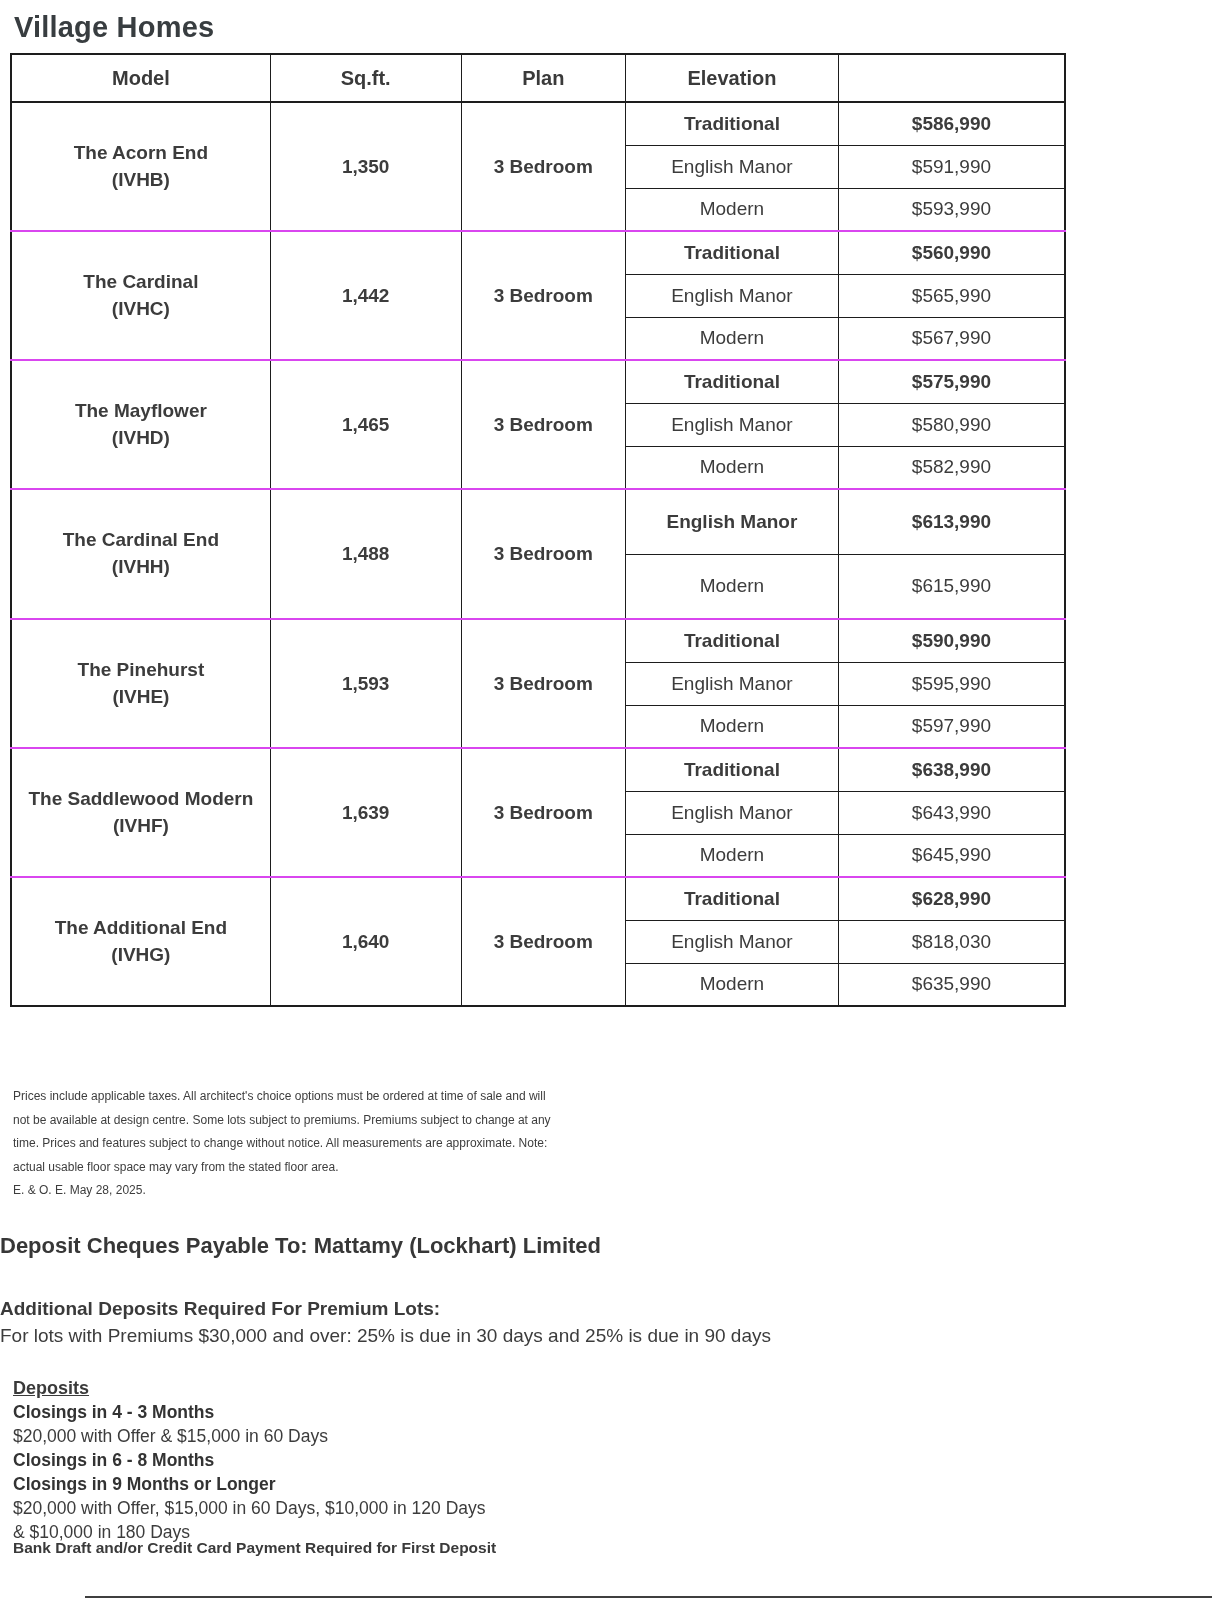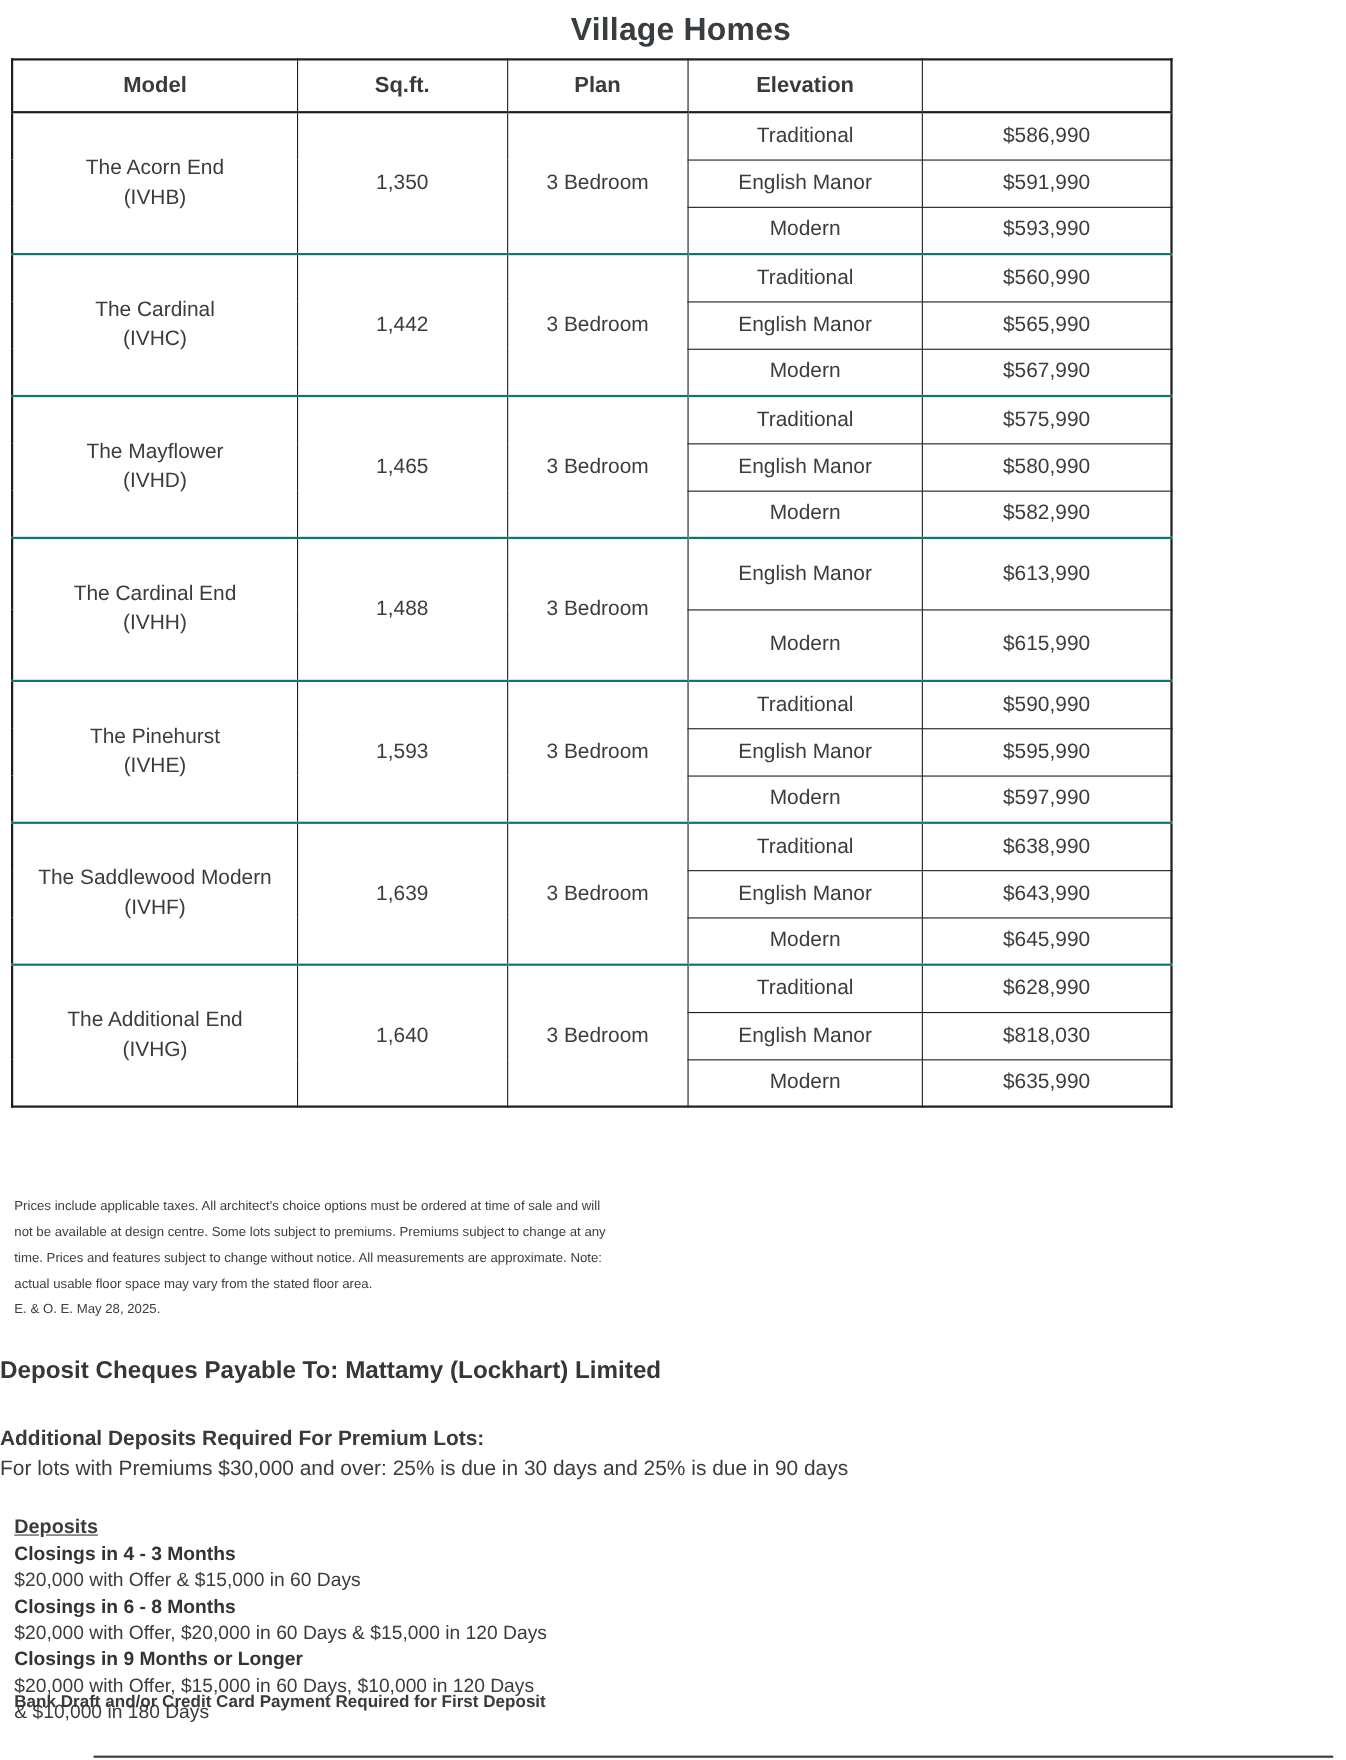--- a/index.html
+++ b/index.html
@@ -14,21 +14,20 @@
     overflow: hidden;
   }
 
   .page-title {
     margin: 0;
     padding: 11px 0 0 14px;
     font-size: 29px;
     font-weight: 700;
     color: #383d40;
     letter-spacing: 0.2px;
-    text-align: center;
   }
 
   table.pricing {
     border-collapse: collapse;
     table-layout: fixed;
     width: 1056px;
     margin: 9px 4px 0 10px;
     border: 2px solid #1d1d1d;
   }
   .pricing th, .pricing td {
@@ -44,21 +43,21 @@
     font-weight: 700;
     color: #3a3a3a;
     border-bottom: 2px solid #1d1d1d;
   }
   .pricing td {
     font-size: 19px;
     color: #3c3c3c;
   }
   tr.r3 td { height: 43px; }
   tr.r2 td { height: 65px; }
-  tr.group-start td { border-top: 2px solid #0f766e; }
+  tr.group-start td { border-top: 2px solid #d946ef; font-weight: bold; }
   .model-cell div { line-height: 1.4; }
 
   .disclaimer {
     margin: 78px 0 0 13px;
     max-width: 780px;
     font-size: 12px;
     line-height: 23.5px;
     color: #3d3d3d;
     white-space: pre-line;
   }
@@ -276,21 +275,20 @@
 
   <div class="centered-block premium-heading">Additional Deposits Required For Premium Lots:</div>
   <div class="centered-block premium-terms">For lots with Premiums $30,000 and over: 25% is due in 30 days and 25% is due in 90 days</div>
 
   <div class="deposits">
     <div class="deposits-heading">Deposits</div>
     <div id="deposits-schedule">
         <div class="dep-label">Closings in 4 - 3 Months</div>
         <div class="dep-terms">$20,000 with Offer &amp; $15,000 in 60 Days</div>
         <div class="dep-label">Closings in 6 - 8 Months</div>
-        <div class="dep-terms">$20,000 with Offer, $20,000 in 60 Days &amp; $15,000 in 120 Days</div>
         <div class="dep-label">Closings in 9 Months or Longer</div>
         <div class="dep-terms">$20,000 with Offer, $15,000 in 60 Days, $10,000 in 120 Days
 &amp; $10,000 in 180 Days</div>
       </div>
   </div>
 
   <div class="footer-note">Bank Draft and/or Credit Card Payment Required for First Deposit</div>
 
   <div class="bottom-rule"></div>
 

